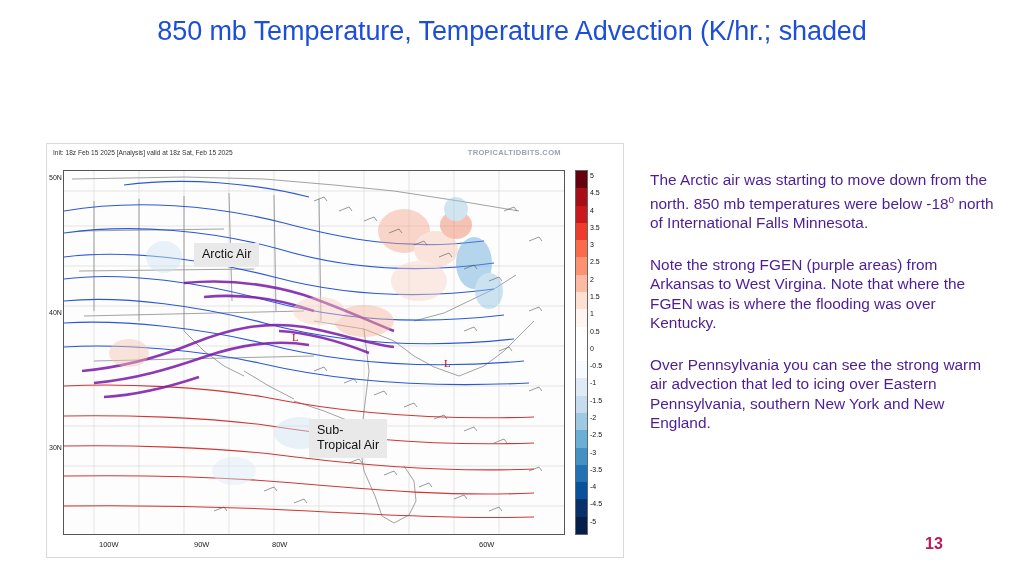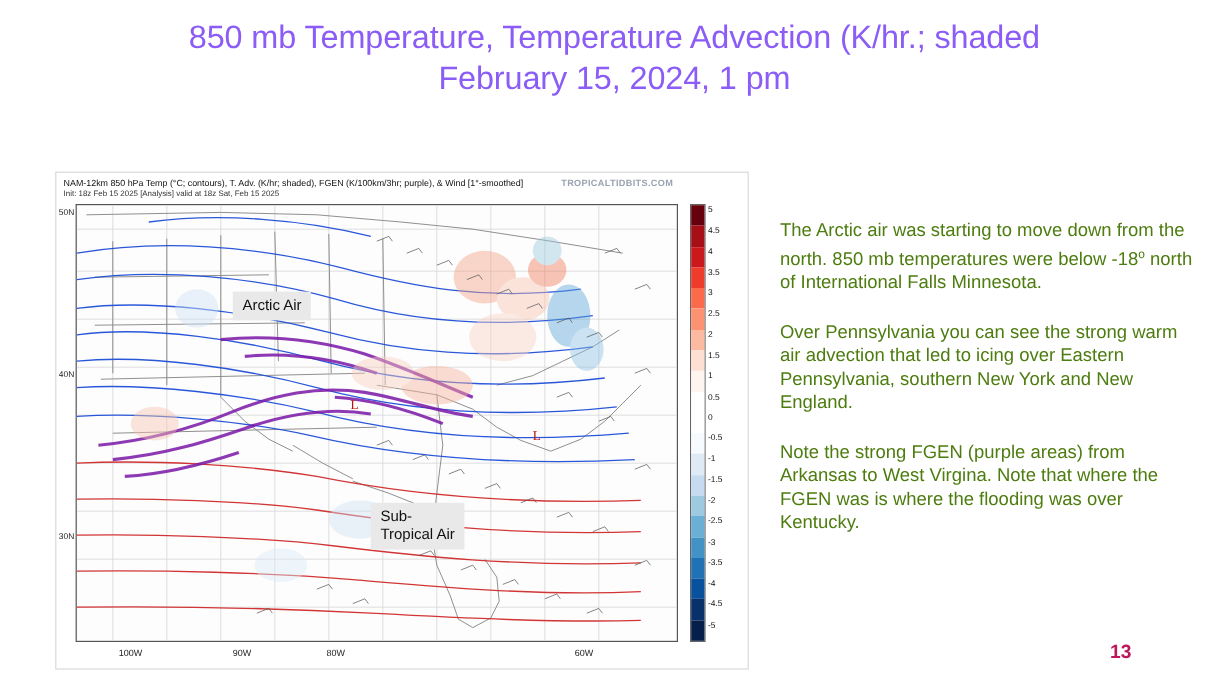--- a/index.html
+++ b/index.html
@@ -17,21 +17,21 @@
 
   
   #slide-title {
     position: absolute;
     top: 14px;
     left: 60px;
     width: 904px;
     text-align: center;
     font-size: 27px;
     line-height: 34px;
-    color: #8b5cf6;
+    color: #1d4ed8;
     font-weight: 400;
     letter-spacing: -0.1px;
   }
   #slide-title .tline { display: block; }
 
   
   #map-panel {
     position: absolute;
     left: 46px;
     top: 143px;
@@ -131,47 +131,45 @@
   
   #notes {
     position: absolute;
     left: 650px;
     top: 170px;
     width: 350px;
   }
   .note-para {
     font-size: 15.4px;
     line-height: 19.5px;
-    color: #4d7c0f;
-    margin: 13px 0 22px 0;
+    color: #4c1d95;
+    margin: 0 0 22px 0;
   }
   .note-para sup { font-size: 10px; vertical-align: super; }
 
   
   #page-number {
     position: absolute;
     left: 925px;
     top: 535px;
     font-size: 16px;
     font-weight: bold;
     color: #be185d;
   }
 </style>
 </head>
 <body>
 
 <div id="slide-title">
   <span class="tline">850 mb Temperature, Temperature Advection (K/hr.; shaded</span>
-  <span class="tline">February 15, 2024, 1 pm</span>
 </div>
 
 <div id="map-panel">
 
   <div id="map-header">
-    <div>NAM-12km 850 hPa Temp (°C; contours), T. Adv. (K/hr; shaded), FGEN (K/100km/3hr; purple), &amp; Wind [1°-smoothed]</div>
     <div class="line2">Init: 18z Feb 15 2025   [Analysis]   valid at 18z Sat, Feb 15 2025</div>
   </div>
   <div id="map-credit">TROPICALTIDBITS.COM</div>
 
   <div id="map-plot">
     <svg id="map-svg" width="500" height="363" viewBox="0 0 500 363">
 
       <g stroke="#d8d8d8" stroke-width="0.7" fill="none">
         <path d="M0,20 L500,20 M0,55 L500,55 M0,95 L500,95 M0,135 L500,135 M0,175 L500,175 M0,215 L500,215 M0,255 L500,255 M0,295 L500,295 M0,335 L500,335"></path>
         <path d="M30,0 L30,363 M75,0 L75,363 M120,0 L120,363 M165,0 L165,363 M210,0 L210,363 M255,0 L255,363 M300,0 L300,363 M345,0 L345,363 M390,0 L390,363 M435,0 L435,363"></path>
@@ -334,20 +332,20 @@
       <div class="cb-label" style="top: 334.429px;">-4.5</div>
       <div class="cb-label" style="top: 351.714px;">-5</div>
     </div>
 </div>
 
 <div id="notes">
   <p class="note-para">
     <span>The Arctic air was starting to move down from the north.  850 mb temperatures were below -18</span><sup>o</sup><span> north of International Falls Minnesota.</span>
   </p>
   <p class="note-para">
+    <span>Note the strong FGEN (purple areas) from Arkansas to West Virgina.  Note that where the FGEN was is where the flooding was over Kentucky.</span>
+  </p>
+  <p class="note-para">
     <span>Over Pennsylvania  you can see the strong warm air advection that led to icing over Eastern Pennsylvania, southern New York and New England.</span>
   </p>
-  <p class="note-para">
-    <span>Note the strong FGEN (purple areas) from Arkansas to West Virgina.  Note that where the FGEN was is where the flooding was over Kentucky.</span>
-  </p>
 </div>
 
 <div id="page-number">13</div>
 
 </body></html>

